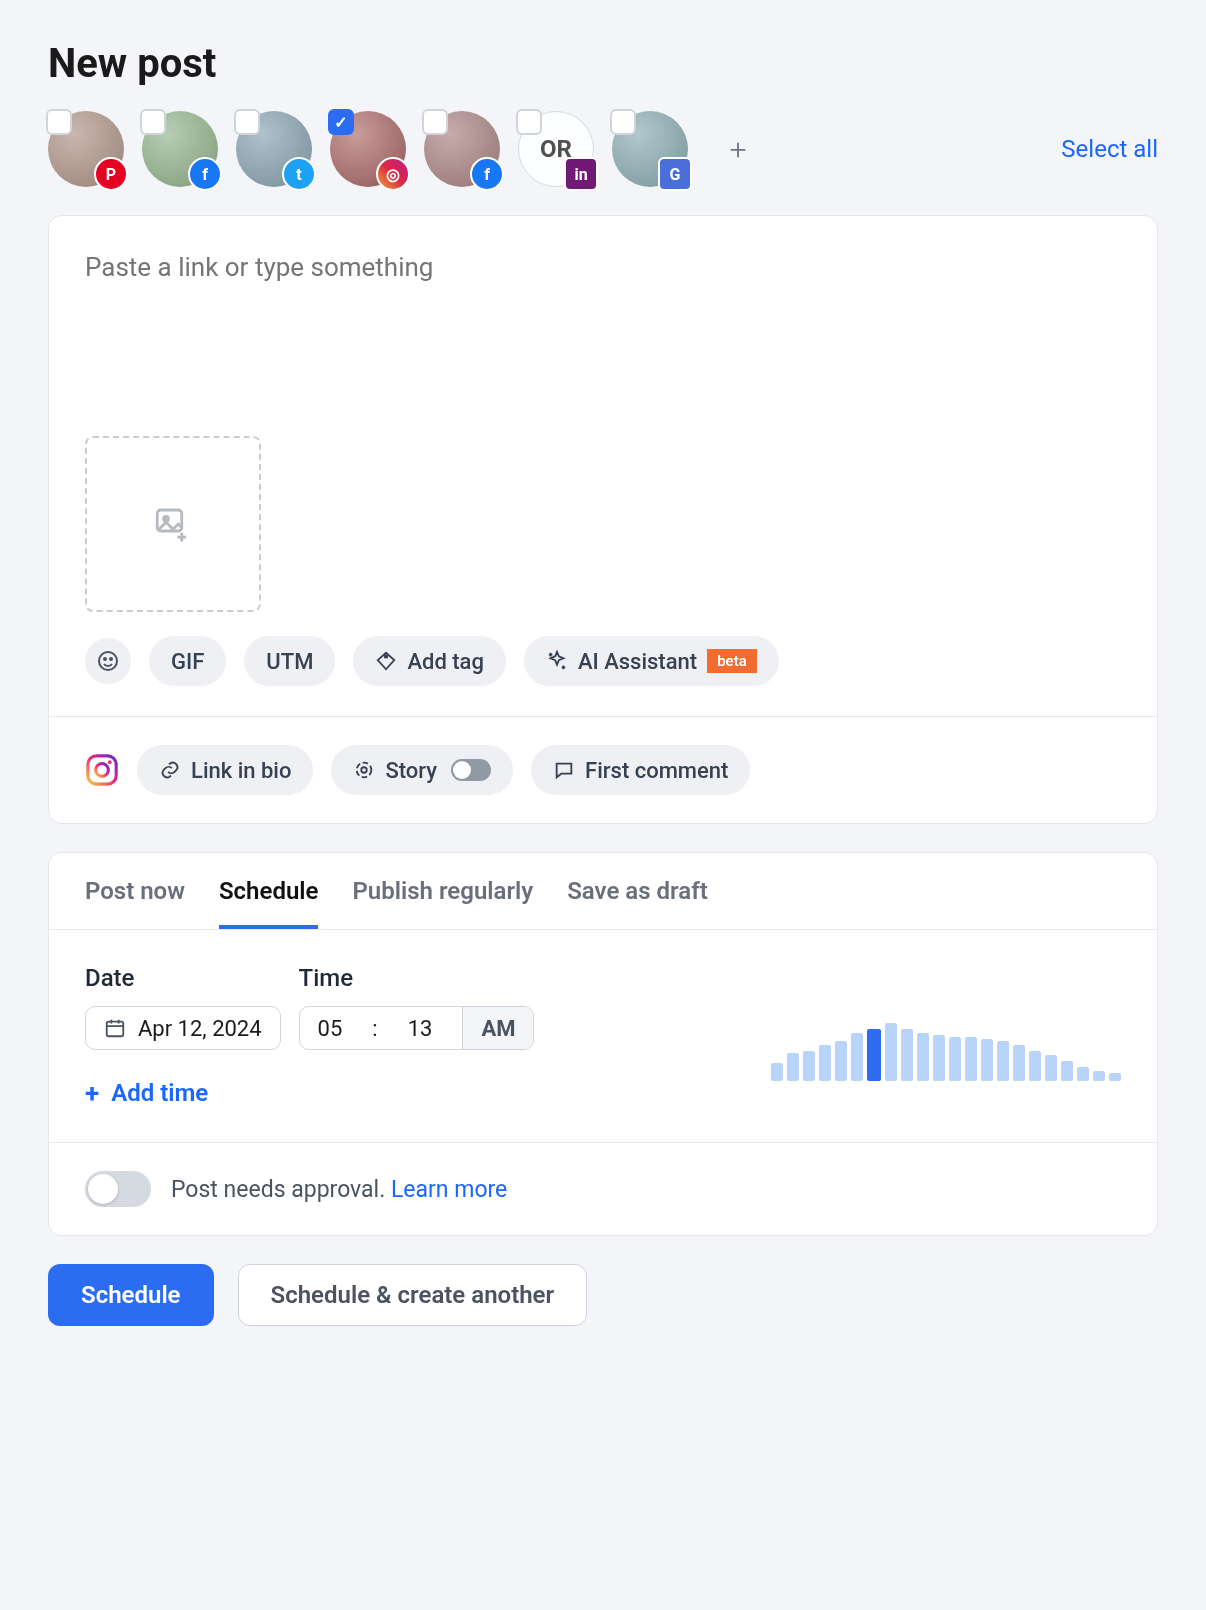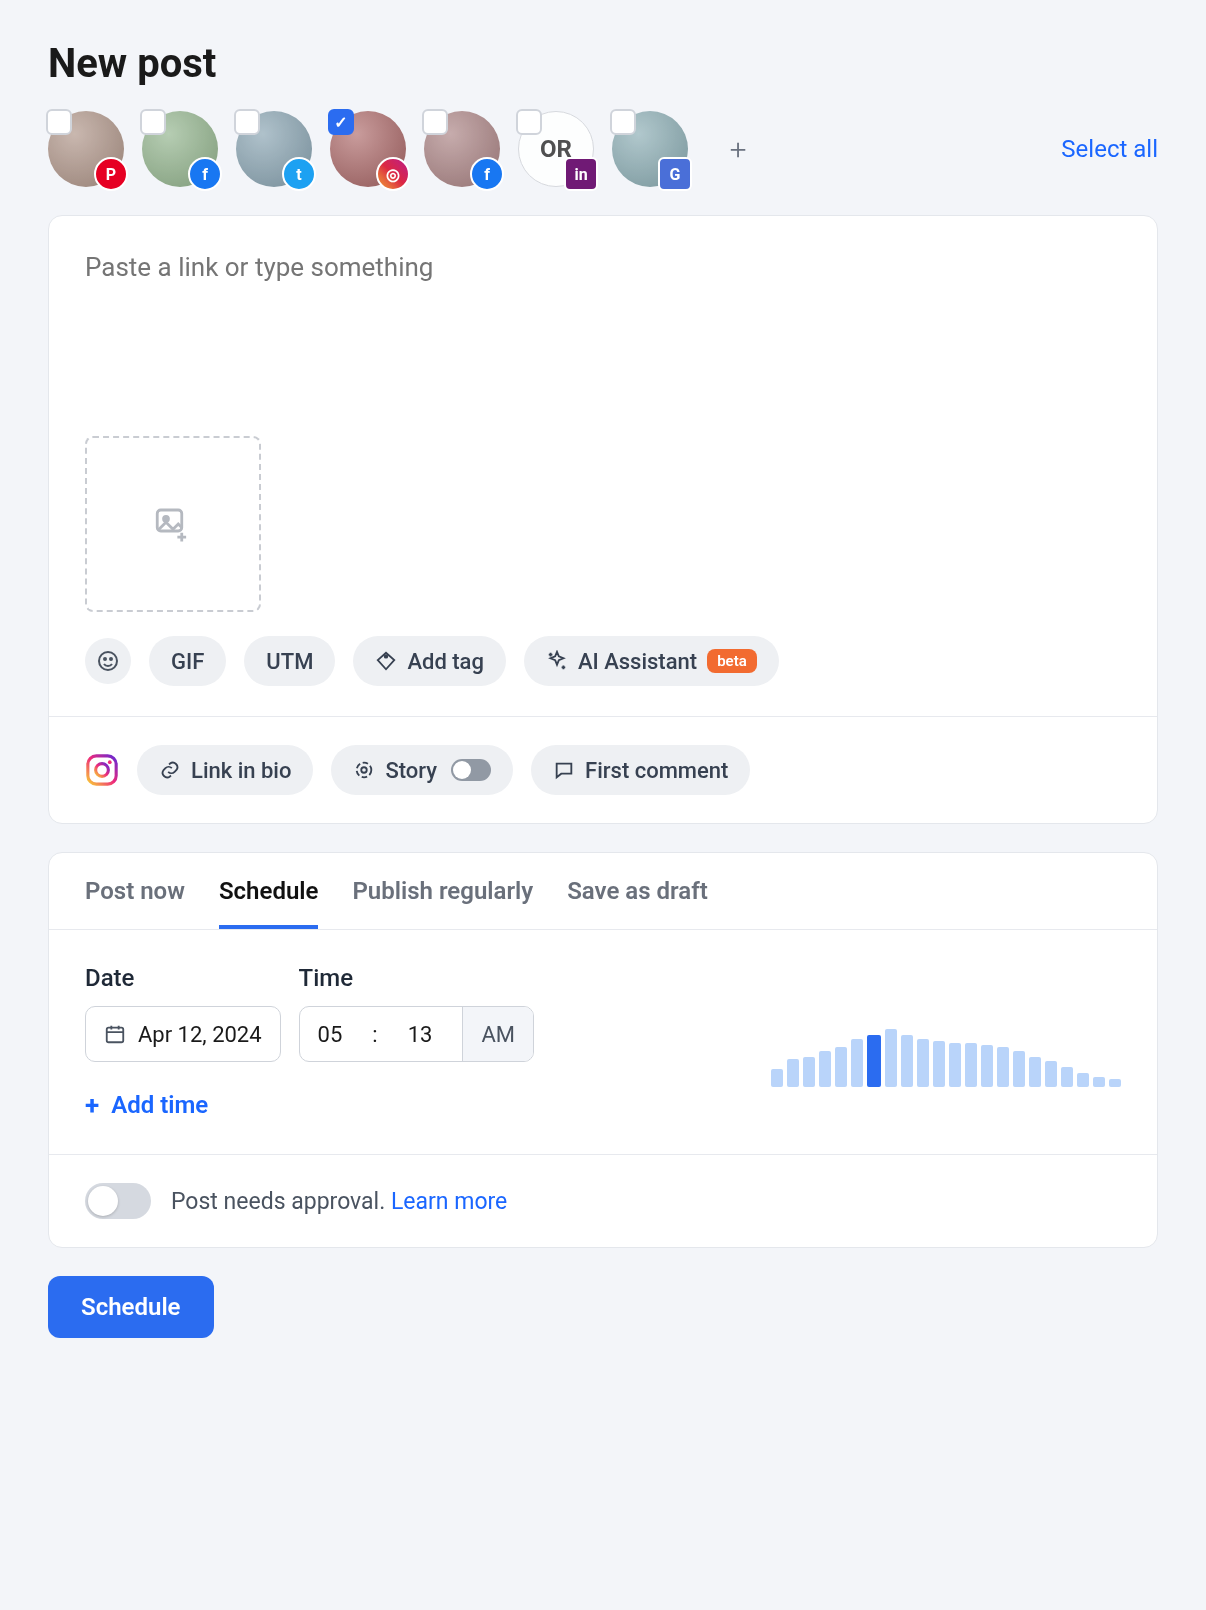--- a/index.html
+++ b/index.html
@@ -158,21 +158,21 @@
     font-size: 22px;
     font-weight: 500;
     cursor: pointer;
   }
   .chip svg, .chip .ic { width: 22px; height: 22px; }
   .beta {
     background: #f26b30;
     color: #fff;
     font-size: 15px;
     padding: 3px 10px;
-    border-radius: 8px;
+    border-radius: 0;
     font-weight: 600;
   }
   .ig-row {
     display: flex;
     align-items: center;
     gap: 18px;
     padding: 28px 36px;
     border-top: 1px solid #e7e9ee;
   }
   .ig-icon {
@@ -226,39 +226,39 @@
     font-size: 24px;
     font-weight: 500;
     color: #1f2937;
     margin-bottom: 14px;
   }
   .input-box {
     display: flex;
     align-items: center;
     border: 1px solid #cfd3da;
     border-radius: 10px;
-    height: 56px;
+    height: 44px;
     padding: 0 18px;
     font-size: 22px;
     gap: 12px;
     background: #fff;
   }
   .time-box { padding: 0; overflow: hidden; }
   .time-seg {
     padding: 0 18px;
     height: 100%;
     display: flex;
     align-items: center;
     font-size: 22px;
   }
   .ampm {
     border-left: 1px solid #cfd3da;
     background: #f3f5f9;
     color: #4a5360;
-    font-weight: 400;
+    font-weight: 700;
   }
   .add-time {
     display: flex;
     align-items: center;
     gap: 12px;
     margin-top: 28px;
     color: #1a66ff;
     font-size: 24px;
     font-weight: 600;
     cursor: pointer;
@@ -515,13 +515,14 @@
     <div class="toggle"></div>
     <span>
       <span>Post needs approval.</span>
       <a href="#">Learn more</a>
     </span>
   </div>
 </div>
 
 <div class="footer">
   <div class="btn btn-primary">Schedule</div>
+  <div class="btn btn-secondary">Schedule &amp; create another</div>
 </div>
 
 </body></html>

